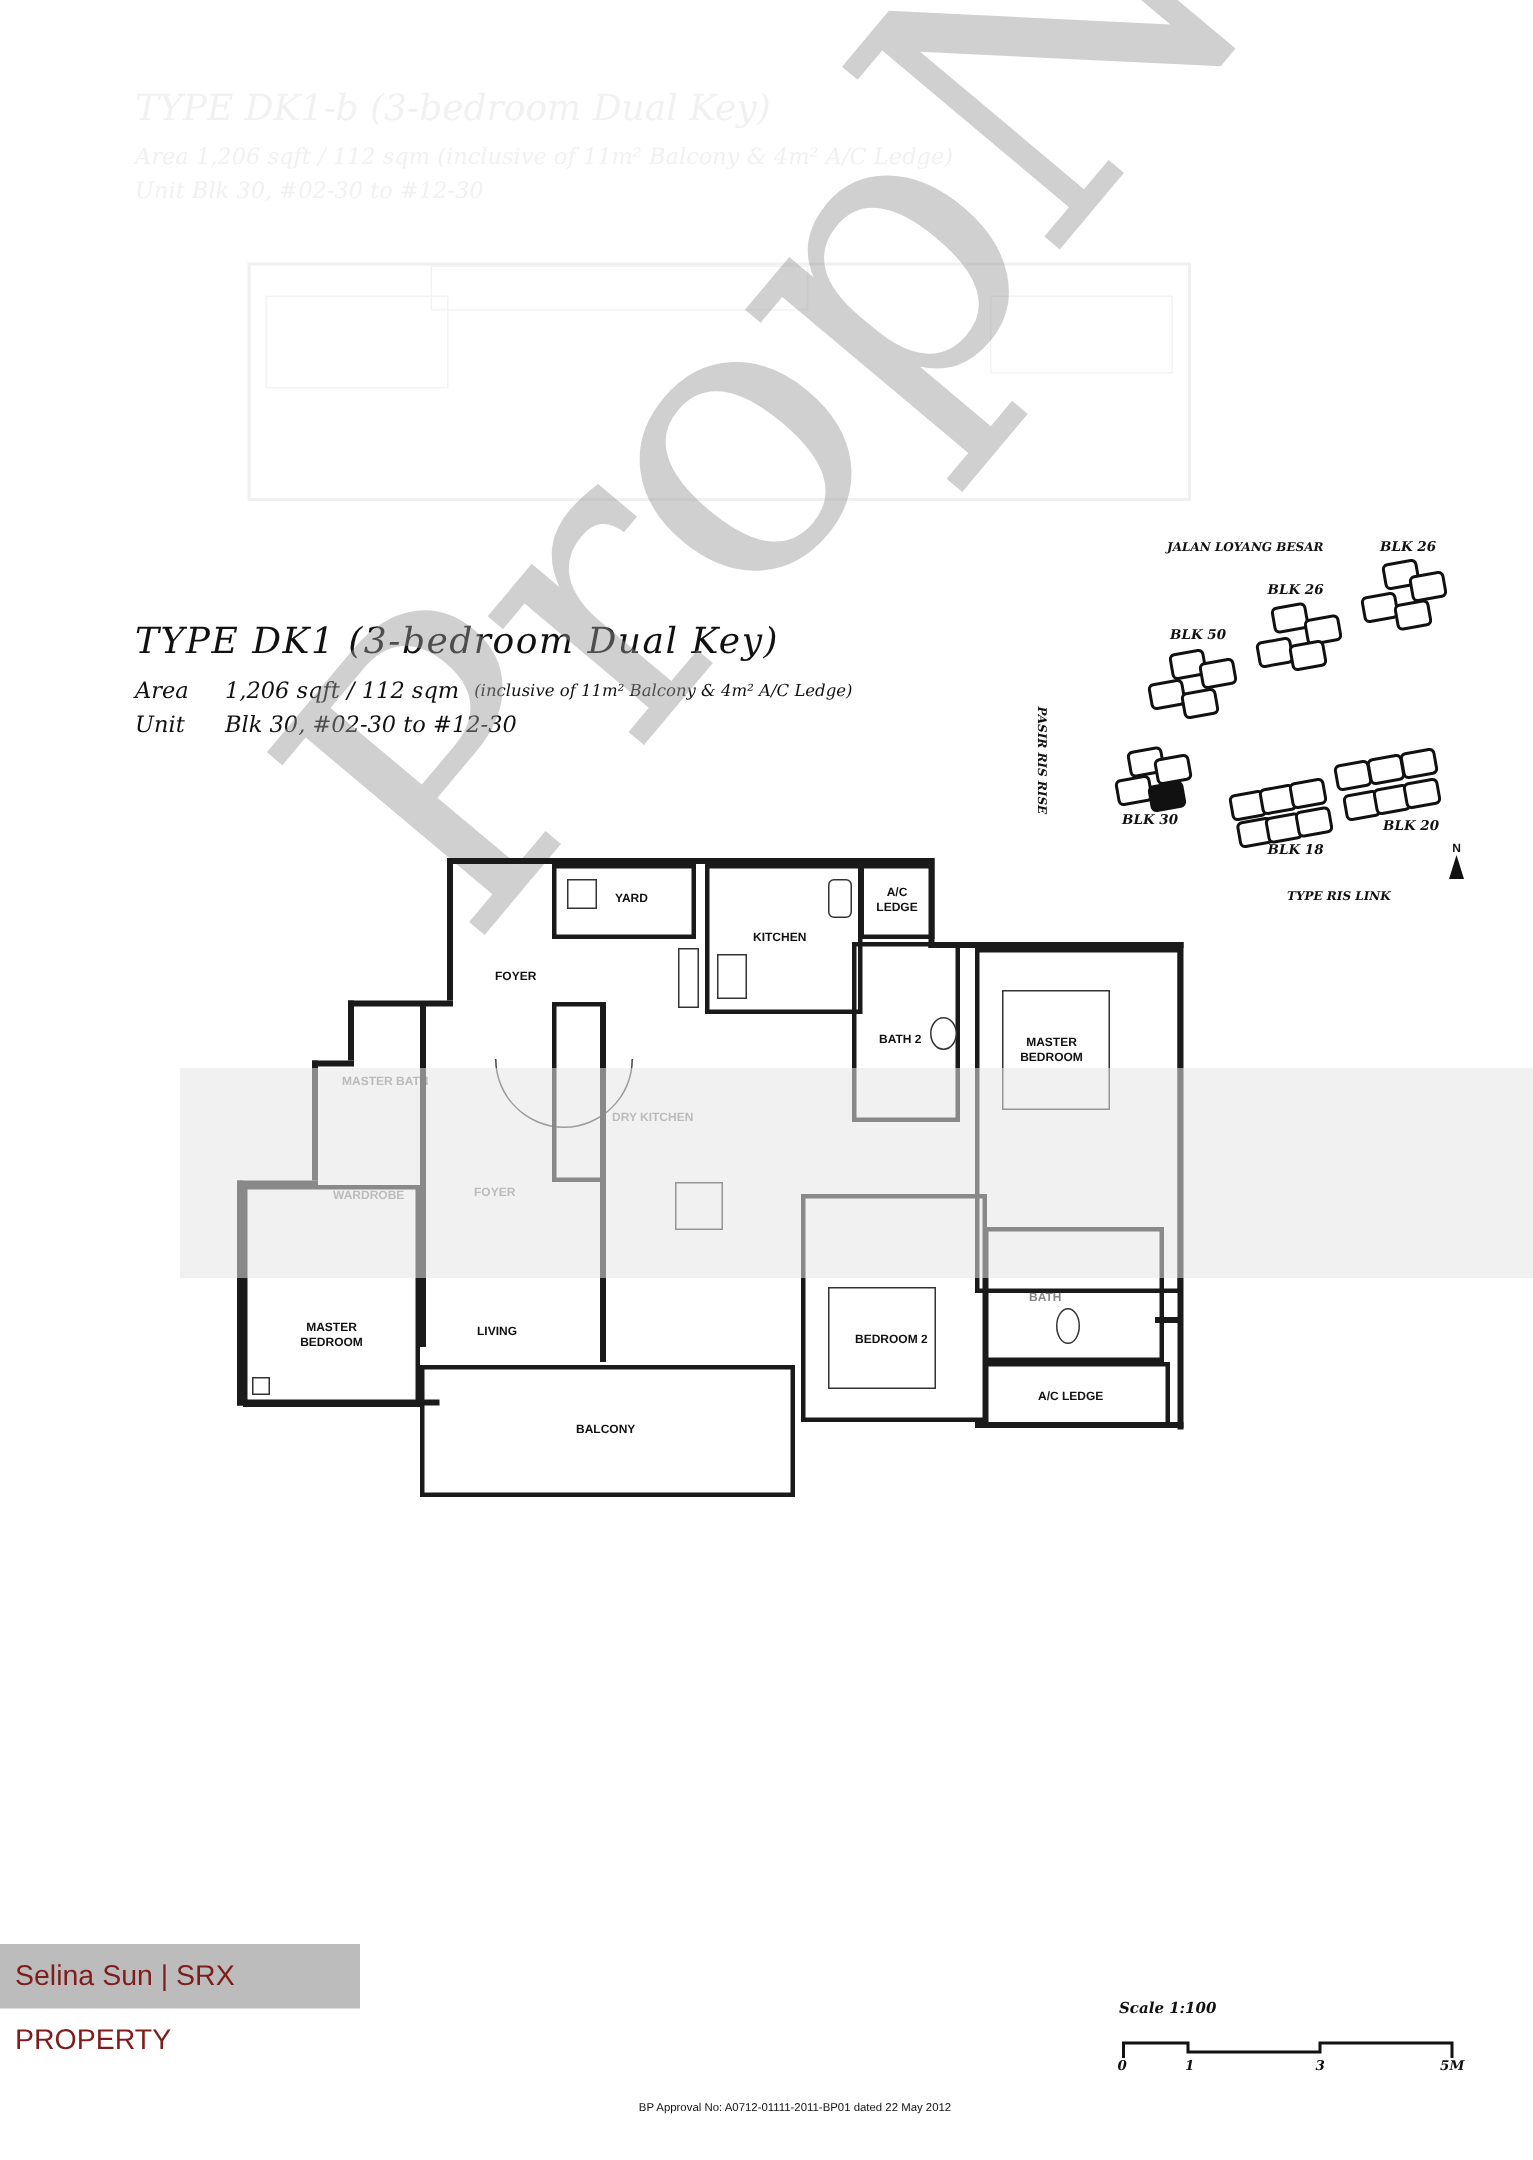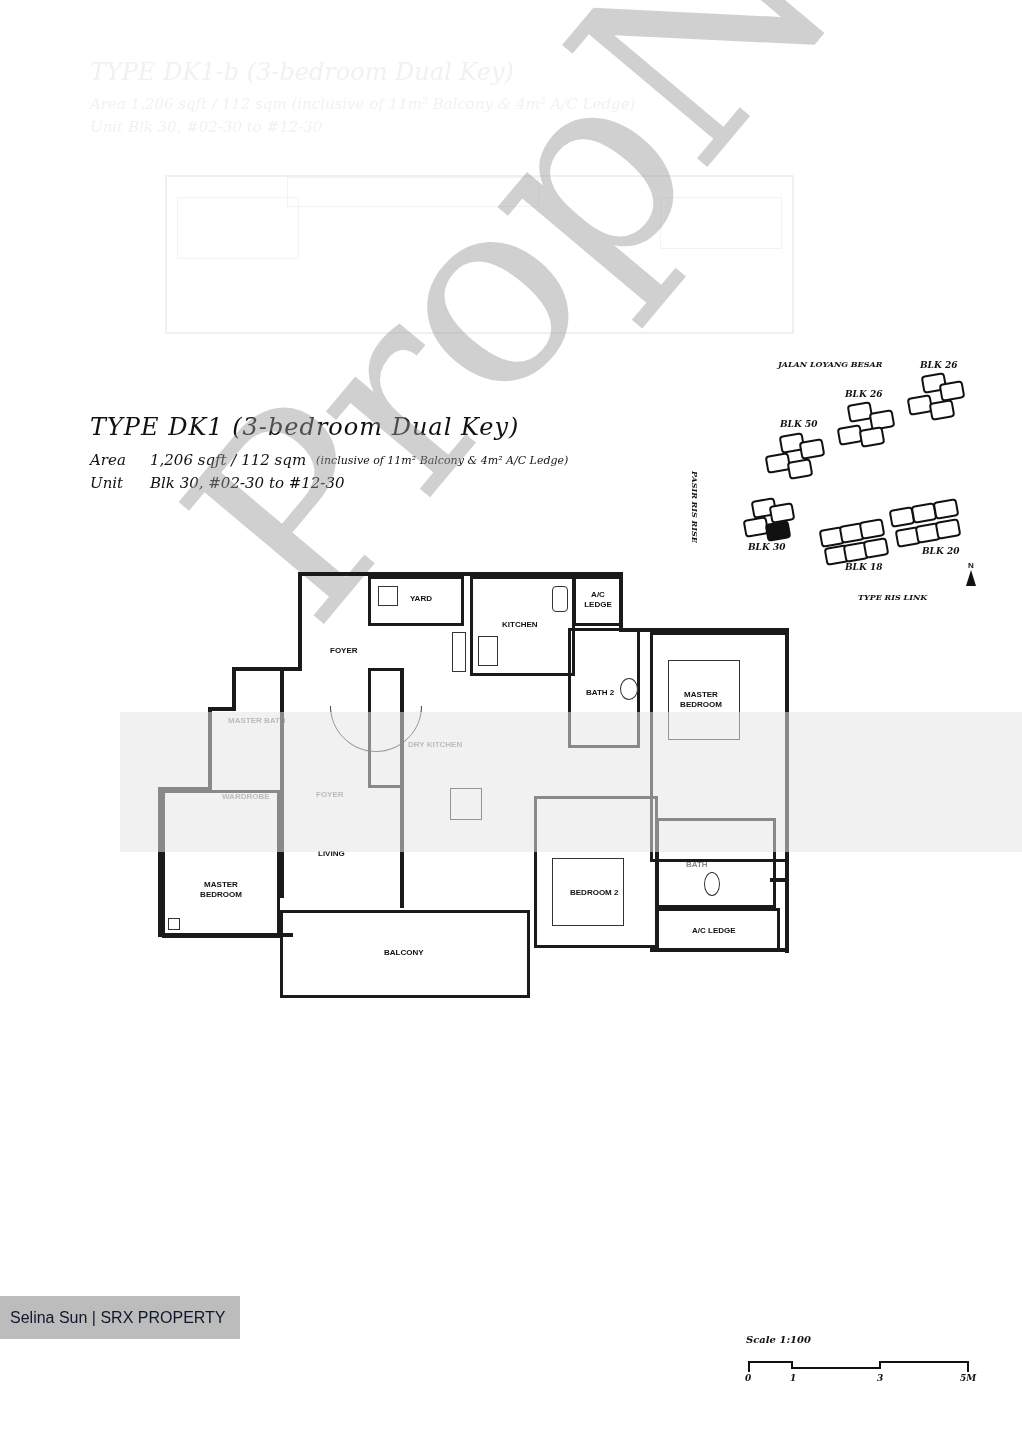--- a/index.html
+++ b/index.html
@@ -42,21 +42,21 @@
   .faint { color:#555; opacity:0.7; }
   .door-arc { position:absolute; border:1px solid #444; border-radius:50%; border-color:transparent #444 #444 transparent; }
   .fixture { position:absolute; border:1px solid #333; background:#fff; }
 
   
   .wm-band { left:120px; top:712px; width:902px; height:140px; background:rgba(230,230,230,0.55); }
   .wm-text { left:130px; top:480px; font-family:"DejaVu Serif", serif; font-size:260px; color:rgba(150,150,150,0.45);
              transform:rotate(-50deg); transform-origin:left top; white-space:nowrap; letter-spacing:-6px; }
 
   
-  .badge { left:0; top:1296px; width:240px; height:43px; background:#bcbcbc; color:#0f172a; font-size:16px;
+  .badge { left:0; top:1296px; width:240px; height:43px; background:#bcbcbc; color:#7f1d1d; font-size:19px;
            line-height:43px; padding-left:10px; box-sizing:border-box; }
   .scale-label { left:746px; top:1334px; font-size:10px; font-family:"DejaVu Serif", serif; font-style:italic; font-weight:bold; }
   .scale-bar { left:748px; top:1360px; width:222px; height:14px; }
   .scale-tick { position:absolute; font-size:9px; font-weight:bold; font-family:"DejaVu Serif", serif; font-style:italic; top:1373px; }
   .disclaimer { left:150px; top:1400px; width:760px; text-align:center; font-size:7.6px; color:#111; line-height:10px; }
 </style>
 </head>
 <body>
 
 <div class="abs ghost ghost-title">TYPE DK1-b (3-bedroom Dual Key)</div>
@@ -174,21 +174,21 @@
   <div class="fixture" style="left:518px;top:92px;width:70px;height:78px"></div>
   <span class="room-label" style="left:526px;top:122px;width:50px">MASTER BEDROOM</span>
 
   <span class="room-label faint" style="left:78px;top:148px">MASTER BATH</span>
   <span class="room-label faint" style="left:72px;top:224px">WARDROBE</span>
   <span class="room-label faint" style="left:166px;top:222px">FOYER</span>
   <span class="room-label faint" style="left:258px;top:172px">DRY KITCHEN</span>
 
   <div class="wall" style="left:130px;top:100px;width:4px;height:230px"></div>
   <div class="wall" style="left:250px;top:100px;width:4px;height:240px"></div>
-  <span class="room-label" style="left:168px;top:281px">LIVING</span>
+  <span class="room-label" style="left:168px;top:315px">LIVING</span>
   <div class="fixture" style="left:300px;top:220px;width:30px;height:30px"></div>
 
   <div class="room-outline" style="left:12px;top:222px;width:118px;height:148px;border-color:#1a1a1a"></div>
   <span class="room-label" style="left:46px;top:312px;width:50px">MASTER BEDROOM</span>
   <div class="fixture" style="left:18px;top:350px;width:10px;height:10px"></div>
 
   <div class="room-outline" style="left:130px;top:342px;width:250px;height:88px"></div>
   <span class="room-label" style="left:234px;top:380px">BALCONY</span>
 
   <div class="room-outline" style="left:384px;top:228px;width:124px;height:152px"></div>
@@ -210,13 +210,14 @@
 <div class="abs scale-label">Scale 1:100</div>
 <svg class="abs scale-bar" viewBox="0 0 222 14">
   <polyline points="1,12 1,2 44,2 44,8 132,8 132,2 220,2 220,12" fill="none" stroke="#111" stroke-width="2"></polyline>
 </svg>
 <span class="abs scale-tick" style="left:745px">0</span>
 <span class="abs scale-tick" style="left:790px">1</span>
 <span class="abs scale-tick" style="left:877px">3</span>
 <span class="abs scale-tick" style="left:960px">5M</span>
 
 <div class="abs disclaimer">
+  <div>BP Approval No: A0712-01111-2011-BP01 dated 22 May 2012</div>
 </div>
 
 </body></html>

